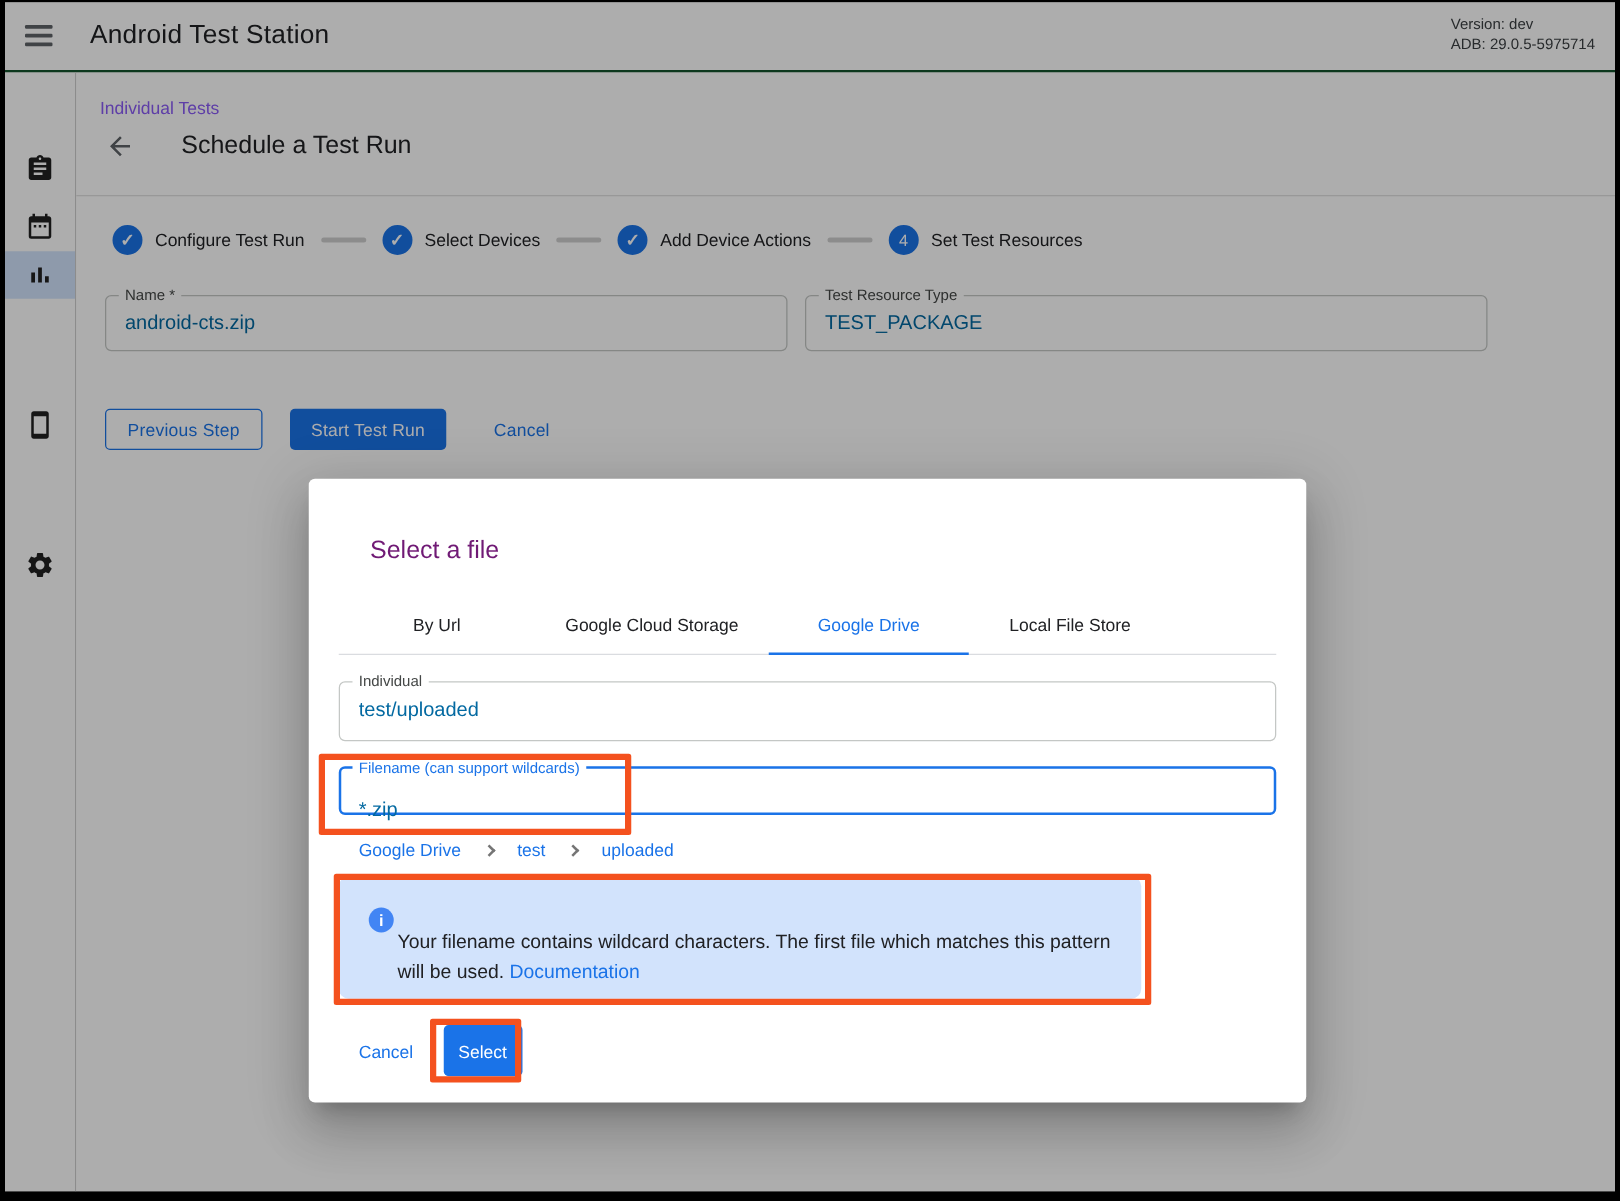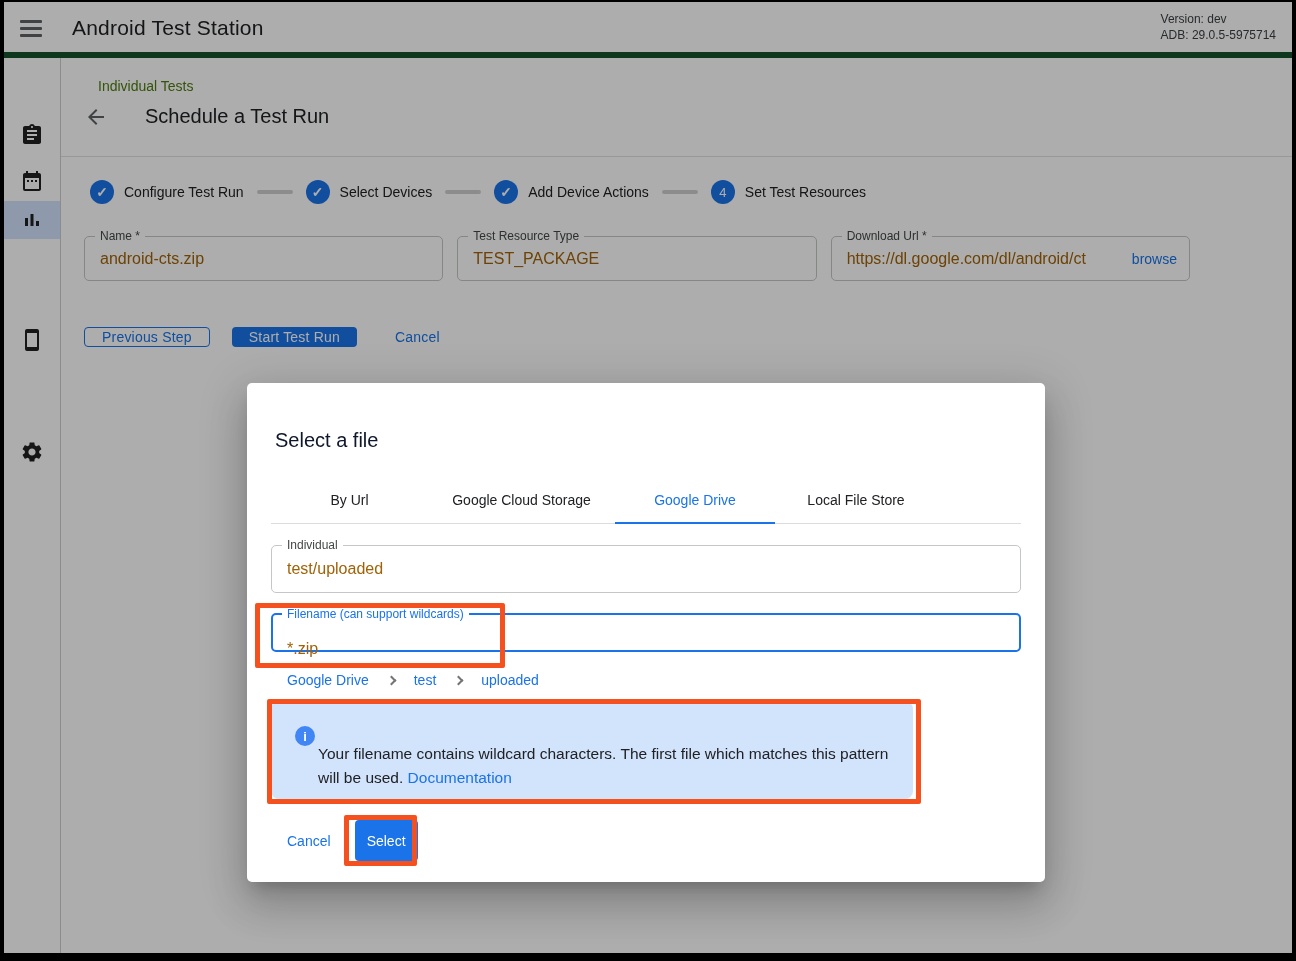--- a/index.html
+++ b/index.html
@@ -1,70 +1,70 @@
 <!DOCTYPE html>
 <html><head>
 <meta charset="utf-8">
 <style>
   * { margin:0; padding:0; box-sizing:border-box; }
   html,body { font-family:"Liberation Sans", sans-serif; }
   .frame { position:relative; width:1296px; height:961px; background:#000; overflow:hidden; }
   .screen { position:absolute; left:4px; top:2px; width:1288px; height:951px; background:#fff; overflow:hidden; }
 
   
-  .appbar { position:relative; height:56px; background:#fff; border-bottom:6px solid #14532d;padding-left:48px; }
+  .appbar { position:relative; height:56px; background:#fff; border-bottom:2px solid #14532d;padding-left:48px; }
   .hamburger { position:absolute; left:16px; top:18px; width:24px; height:20px; cursor:pointer; }
   .hamburger span { display:block; width:22px; height:2.5px; background:#5f6368; border-radius:1px; margin-bottom:4.5px; }
   .app-title { position:absolute; left:68px; top:14px; font-size:21px; color:#202124; letter-spacing:.2px; }
   .version-block { position:absolute; right:16px; top:9px; font-size:12px; line-height:16px; color:#3c4043; text-align:left; }
 
   
   .body { position:relative; display:flex; height:895px; }
   .sidebar { position:relative; width:57px; border-right:1px solid #cfcfcf; background:#fff; flex:none; }
   .nav-item { position:absolute; left:0; width:56px; height:38px; display:flex; align-items:center; justify-content:center; cursor:pointer; }
   .nav-item svg { width:24px; height:24px; fill:#212121; }
   .nav-item.active { background:#d2e3fc; }
   .main { position:relative; flex:1; background:#fff; }
 
   .page-head { position:absolute; left:0; right:0; top:0; height:99px; border-bottom:1px solid #e0e0e0; }
-  .crumb { position:absolute; left:37px; top:20px; font-size:14px; color:#4d7c0f; }
+  .crumb { position:absolute; left:19px; top:20px; font-size:14px; color:#8b5cf6; }
   .back-arrow { position:absolute; left:23px; top:47px; width:24px; height:24px; cursor:pointer; fill:#5f6368; }
   .page-title { position:absolute; left:84px; top:47px; font-size:20px; color:#202124; }
 
   
   .stepper { position:absolute; left:29px; top:122px; display:flex; align-items:center; }
   .step { display:flex; align-items:center; cursor:pointer; }
   .step-circle { width:24px; height:24px; border-radius:50%; background:#1a73e8; color:#fff; display:flex; align-items:center; justify-content:center; font-size:13px; }
   .step-circle .chk { font-size:14px; font-weight:bold; line-height:1; }
   .step-label { margin-left:10px; font-size:14px; font-weight:500; color:#202124; }
   .connector { width:36px; height:4px; border-radius:2px; background:#cfcfcf; margin:0 13px; }
 
   
   .fields-row { position:absolute; left:23px; right:102px; top:178px; display:flex; gap:14px; }
   .mfield { position:relative; flex:1; height:45px; border:1px solid #c4c7c5; border-radius:5px; background:#fff; }
   .flabel { position:absolute; top:-8px; left:10px; background:#fff; padding:0 5px; font-size:12px; color:#444746; white-space:nowrap; }
-  .fvalue { padding:0 15px; line-height:43px; font-size:16px; color:#a16207; white-space:nowrap; overflow:hidden; }
+  .fvalue { padding:0 15px; line-height:43px; font-size:16px; color:#0369a1; white-space:nowrap; overflow:hidden; }
   .url-inner { display:flex; align-items:center; height:43px; padding:0 12px 0 15px; }
   .url-inner .fvalue { flex:1; min-width:0; padding:0; }
   .browse-link { flex:none; margin-left:8px; font-size:14px; color:#1a73e8; cursor:pointer; }
 
   
   .actions-row { position:absolute; left:23px; top:269px; display:flex; align-items:center; }
-  .btn { height:20px; border-radius:4px; font-size:14px; font-weight:500; display:inline-flex; align-items:center; justify-content:center; cursor:pointer; letter-spacing:.2px; }
+  .btn { height:33px; border-radius:4px; font-size:14px; font-weight:500; display:inline-flex; align-items:center; justify-content:center; cursor:pointer; letter-spacing:.2px; }
   .btn-outline { border:1px solid #1a73e8; color:#1a73e8; background:#fff; padding:0 17px; }
   .btn-filled { background:#1a73e8; color:#fff; padding:0 17px; border:none; }
   .btn-text { color:#1a73e8; background:transparent; border:none; padding:0 16px; }
   .actions-row .btn-outline { margin-right:22px; }
   .actions-row .btn-text { margin-left:22px; }
 
   
   .overlay { position:absolute; inset:0; background:rgba(0,0,0,0.32); z-index:10; }
   .dialog { position:absolute; left:243px; top:381px; width:798px; height:499px; background:#fff; border-radius:5px; z-index:20;
             box-shadow:0 11px 15px -7px rgba(0,0,0,.2), 0 24px 38px 3px rgba(0,0,0,.14), 0 9px 46px 8px rgba(0,0,0,.12); }
-  .dlg-title { position:absolute; left:28px; top:46px; font-size:20px; color:#0f172a; }
+  .dlg-title { position:absolute; left:49px; top:46px; font-size:20px; color:#701a75; }
   .tabs { position:absolute; left:24px; right:24px; top:94px; height:47px; border-bottom:1px solid #dadce0; display:flex; }
   .tab { position:relative; display:flex; align-items:center; justify-content:center; font-size:14px; font-weight:500; color:#202124; cursor:pointer; }
   .tab.t0{width:157px}.tab.t1{width:187px}.tab.t2{width:160px}.tab.t3{width:162px}
   .tab.active { color:#1a73e8; }
   .tab.active::after { content:""; position:absolute; left:0; right:0; bottom:-1px; height:2px; background:#1a73e8; }
 
   .dlg-field { position:absolute; left:24px; right:24px; background:#fff; border:1px solid #c4c7c5; border-radius:5px; }
   .dlg-field .fvalue { line-height:46px; }
   .dir-field { top:162px; height:48px; }
   .file-field { top:230px; height:39px; border:2px solid #1a73e8; }
@@ -184,27 +184,20 @@
 
         <div class="fields-row">
           <div class="mfield">
             <div class="flabel">Name *</div>
             <div class="fvalue">android-cts.zip</div>
           </div>
           <div class="mfield">
             <div class="flabel">Test Resource Type</div>
             <div class="fvalue">TEST_PACKAGE</div>
           </div>
-          <div class="mfield">
-            <div class="flabel">Download Url *</div>
-            <div class="url-inner">
-              <div class="fvalue">https://dl.google.com/dl/android/ct</div>
-              <div class="browse-link">browse</div>
-            </div>
-          </div>
         </div>
 
         <div class="actions-row">
           <button class="btn btn-outline">Previous Step</button>
           <button class="btn btn-filled">Start Test Run</button>
           <button class="btn btn-text">Cancel</button>
         </div>
       </div>
     </div>
 

